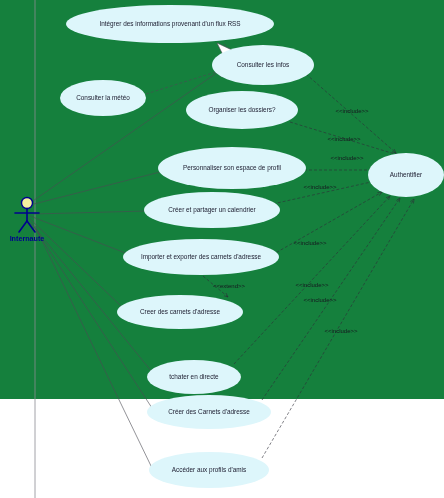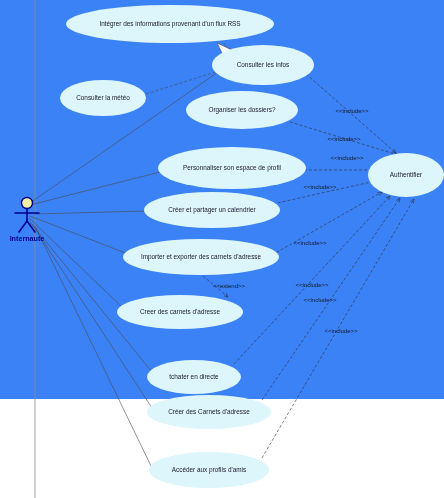--- a/index.html
+++ b/index.html
@@ -10,21 +10,21 @@
   body {
     width: 444px;
     height: 498px;
     font-family: "Liberation Sans", sans-serif;
     overflow: hidden;
   }
   #diagram-root {
     position: relative;
     width: 444px;
     height: 399px;
-    background: #3b82f6;
+    background: #15803d;
   }
   svg#uml {
     display: block;
     width: 444px;
     height: 498px;
   }
   .usecase-ellipse {
     fill: #ddf6fb;
     stroke: none;
   }

